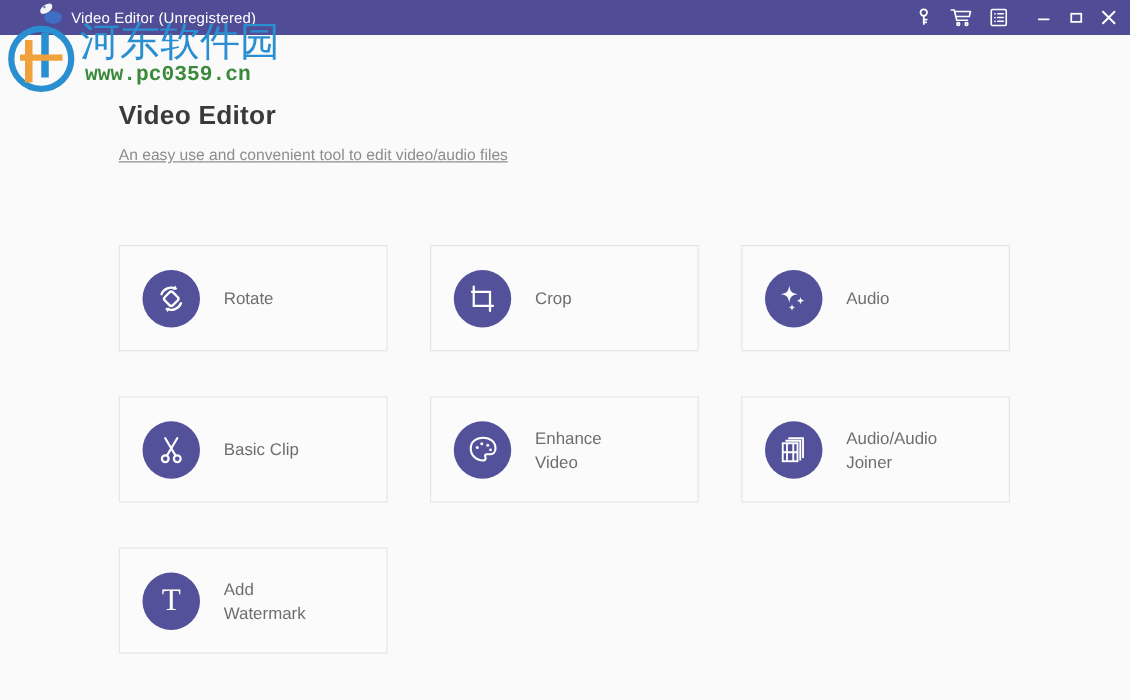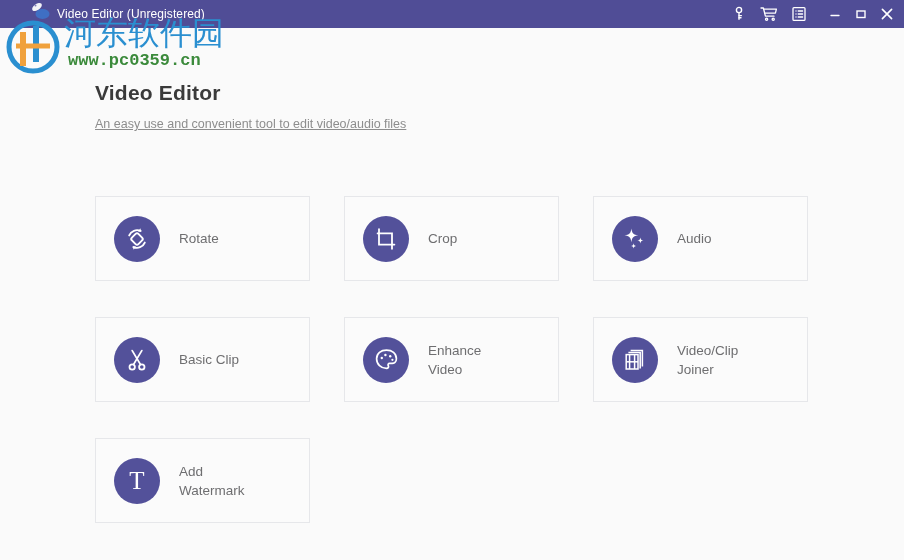--- a/index.html
+++ b/index.html
@@ -331,21 +331,21 @@
   <div class="card">
     <div class="card-circle">
       <svg width="26" height="26" viewBox="0 0 26 26" fill="none" stroke="#ffffff" stroke-width="1.5">
         <path d="M8.6 3.6 H20.4 V19.4"></path>
         <path d="M6.4 5.6 H18.2 V21.4"></path>
         <rect x="4.2" y="7.6" width="11.8" height="14.4"></rect>
         <path d="M7.6 7.6 V22 M12.6 7.6 V22"></path>
         <path d="M4.2 14.8 H16"></path>
       </svg>
     </div>
-    <div class="card-label">Video/Clip
+    <div class="card-label">Audio/Audio
 Joiner</div>
   </div>
 
   <div class="card">
     <div class="card-circle">
       <span class="wm-t">T</span>
     </div>
     <div class="card-label">Add
 Watermark</div>
   </div>

